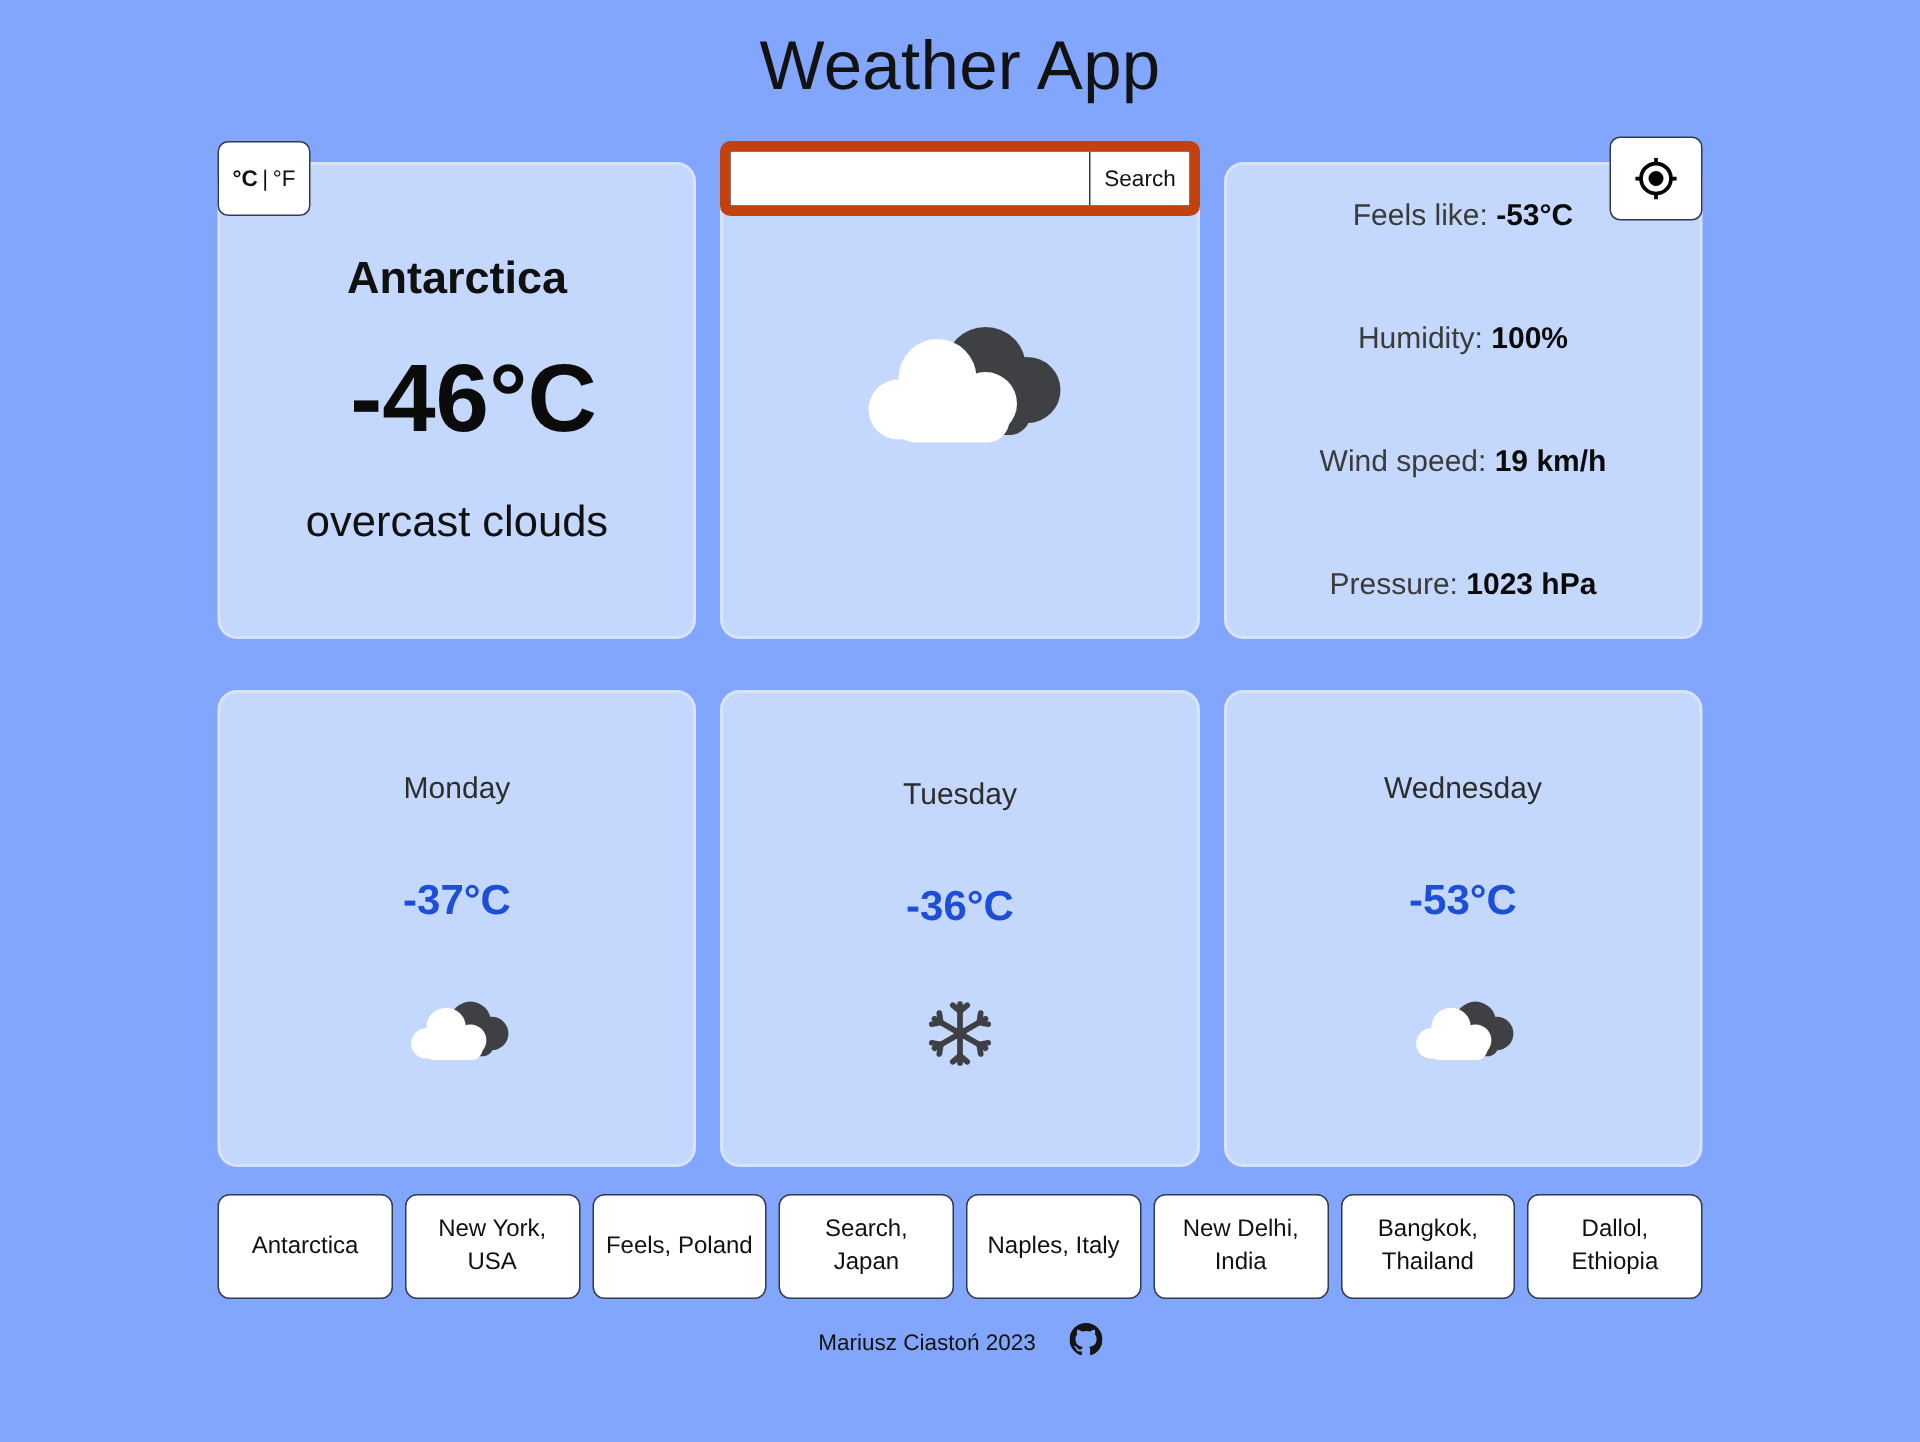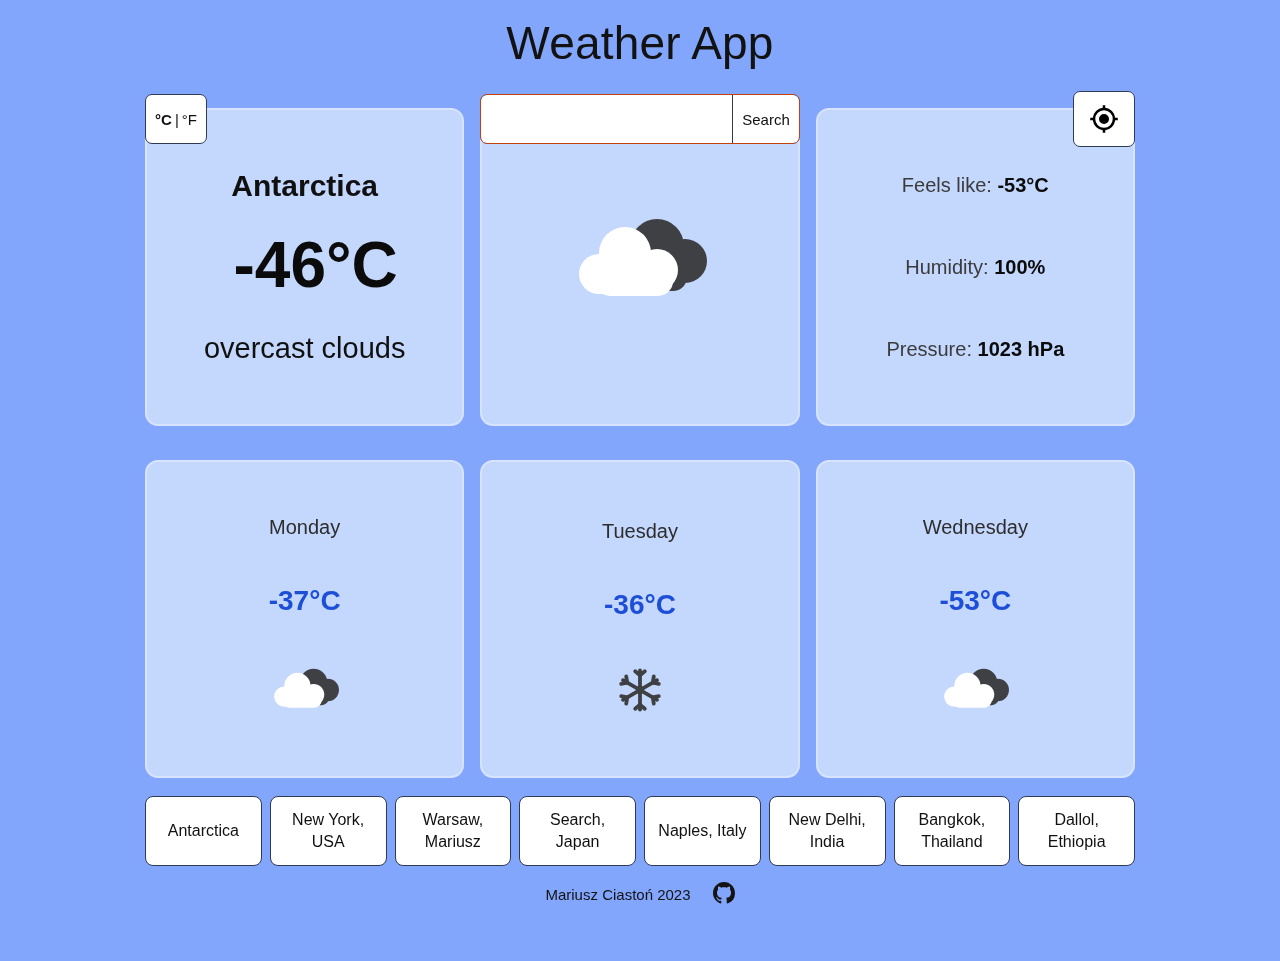--- a/index.html
+++ b/index.html
@@ -66,21 +66,21 @@
 
   .search-group {
     position: absolute;
     left: 50%;
     transform: translateX(-50%);
     top: 0;
     width: 320px;
     height: 50px;
     display: flex;
     background: #0c4a6e;
-    border: 1px solid #c2410c;
+    border: 7px solid #c2410c;
     border-radius: 7px;
     overflow: hidden;
     align-items: center;
   }
   .search-input {
     flex: 1 1 auto;
     height: 100%;
     border: none;
     outline: none;
     background: #ffffff;
@@ -301,20 +301,24 @@
     </div>
 
     <div class="card details">
       <div class="detail-row">
         <span>Feels like:</span>
         <span class="val">-53°C</span>
       </div>
       <div class="detail-row">
         <span>Humidity:</span>
         <span class="val">100%</span>
+      </div>
+      <div class="detail-row">
+        <span>Wind speed:</span>
+        <span class="val">19 km/h</span>
       </div>
       <div class="detail-row">
         <span>Pressure:</span>
         <span class="val">1023 hPa</span>
       </div>
     </div>
 
   </div>
 
   <div class="grid forecast">
@@ -386,21 +390,21 @@
           </g>
         </svg>
       </div>
     </div>
 
   </div>
 
   <div class="cities">
     <button class="city-button">Antarctica</button>
     <button class="city-button">New York, USA</button>
-    <button class="city-button">Warsaw, Mariusz</button>
+    <button class="city-button">Feels, Poland</button>
     <button class="city-button">Search, Japan</button>
     <button class="city-button">Naples, Italy</button>
     <button class="city-button">New Delhi, India</button>
     <button class="city-button">Bangkok, Thailand</button>
     <button class="city-button">Dallol, Ethiopia</button>
   </div>
 
   <div class="footer">
     <span>Mariusz Ciastoń 2023</span>
     <span class="github-icon">

